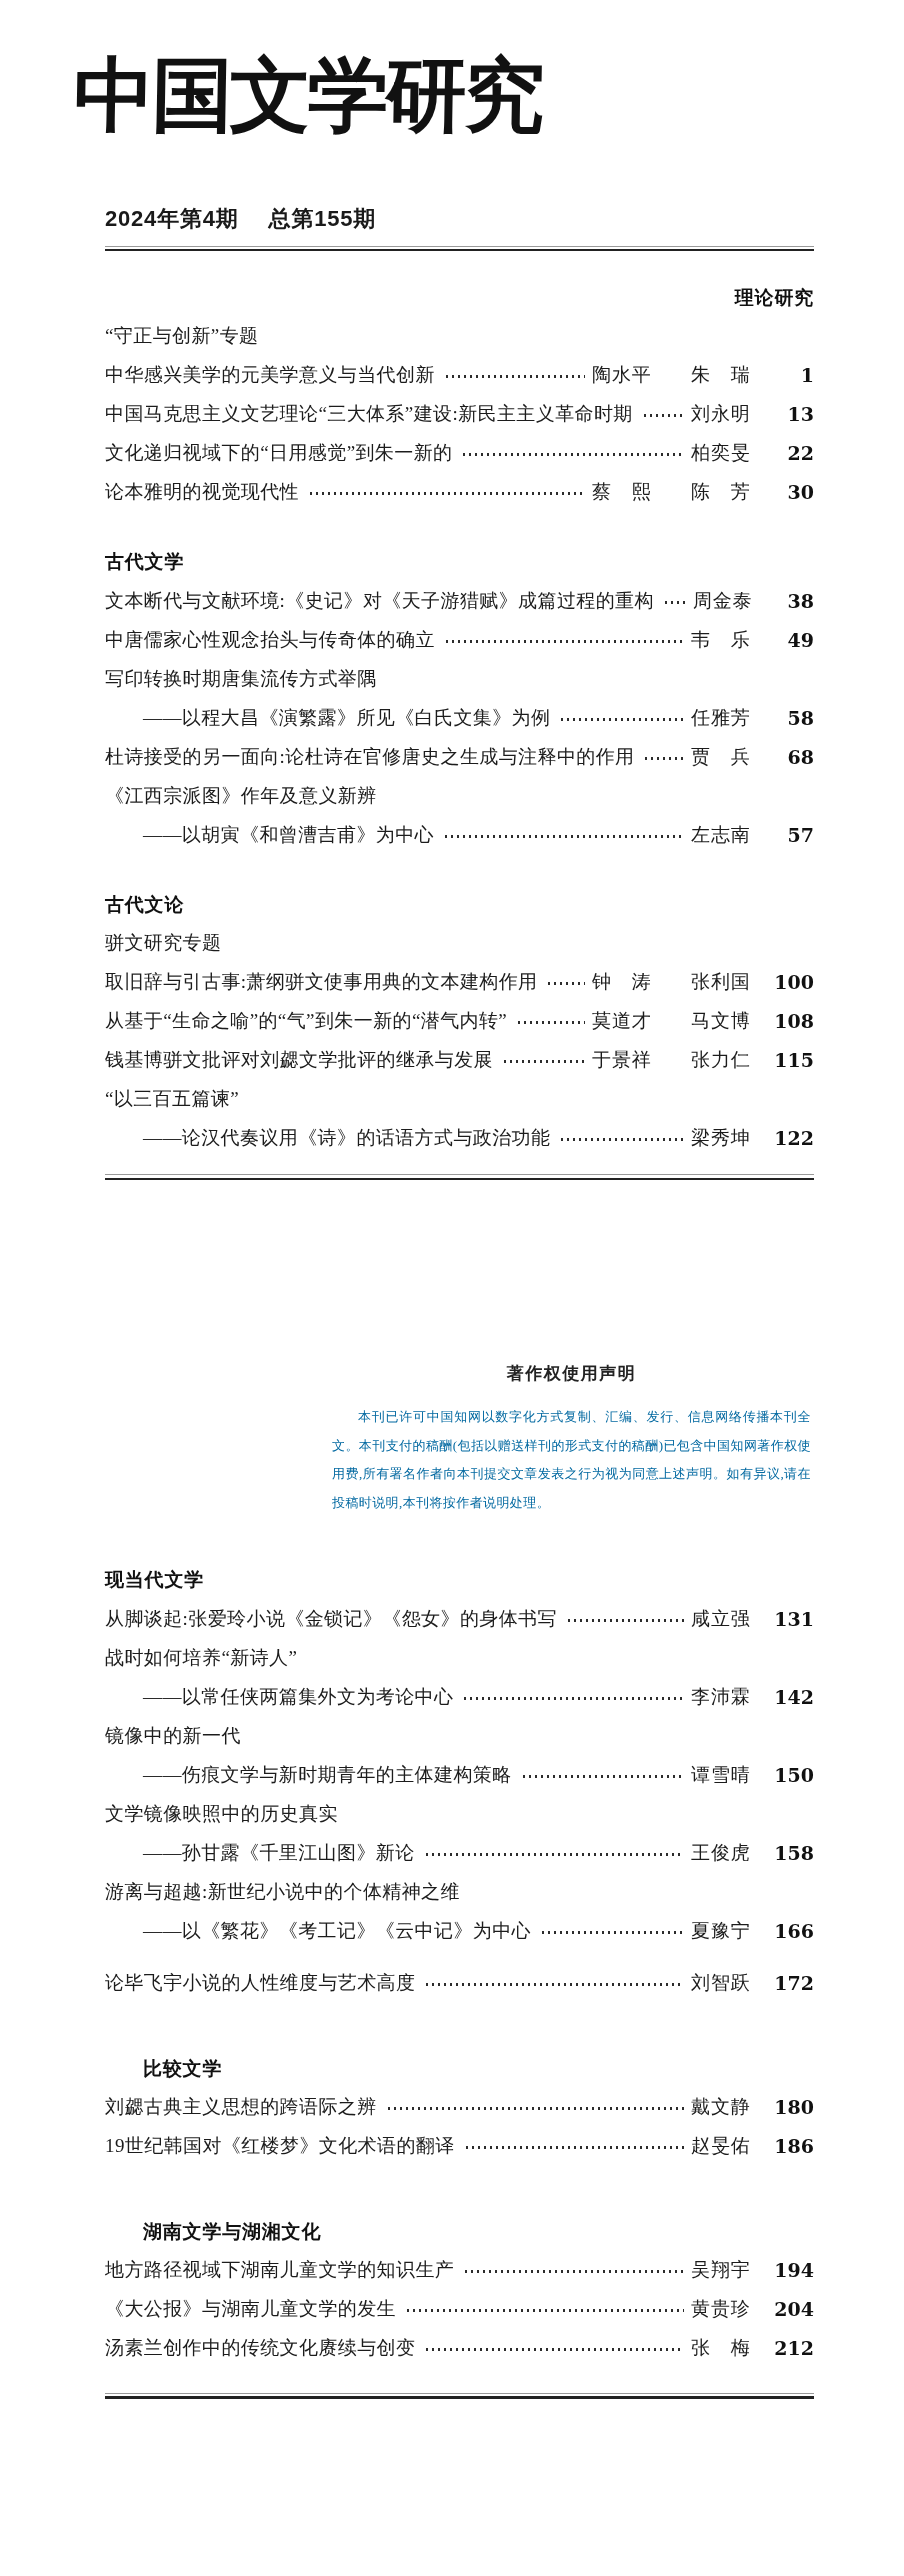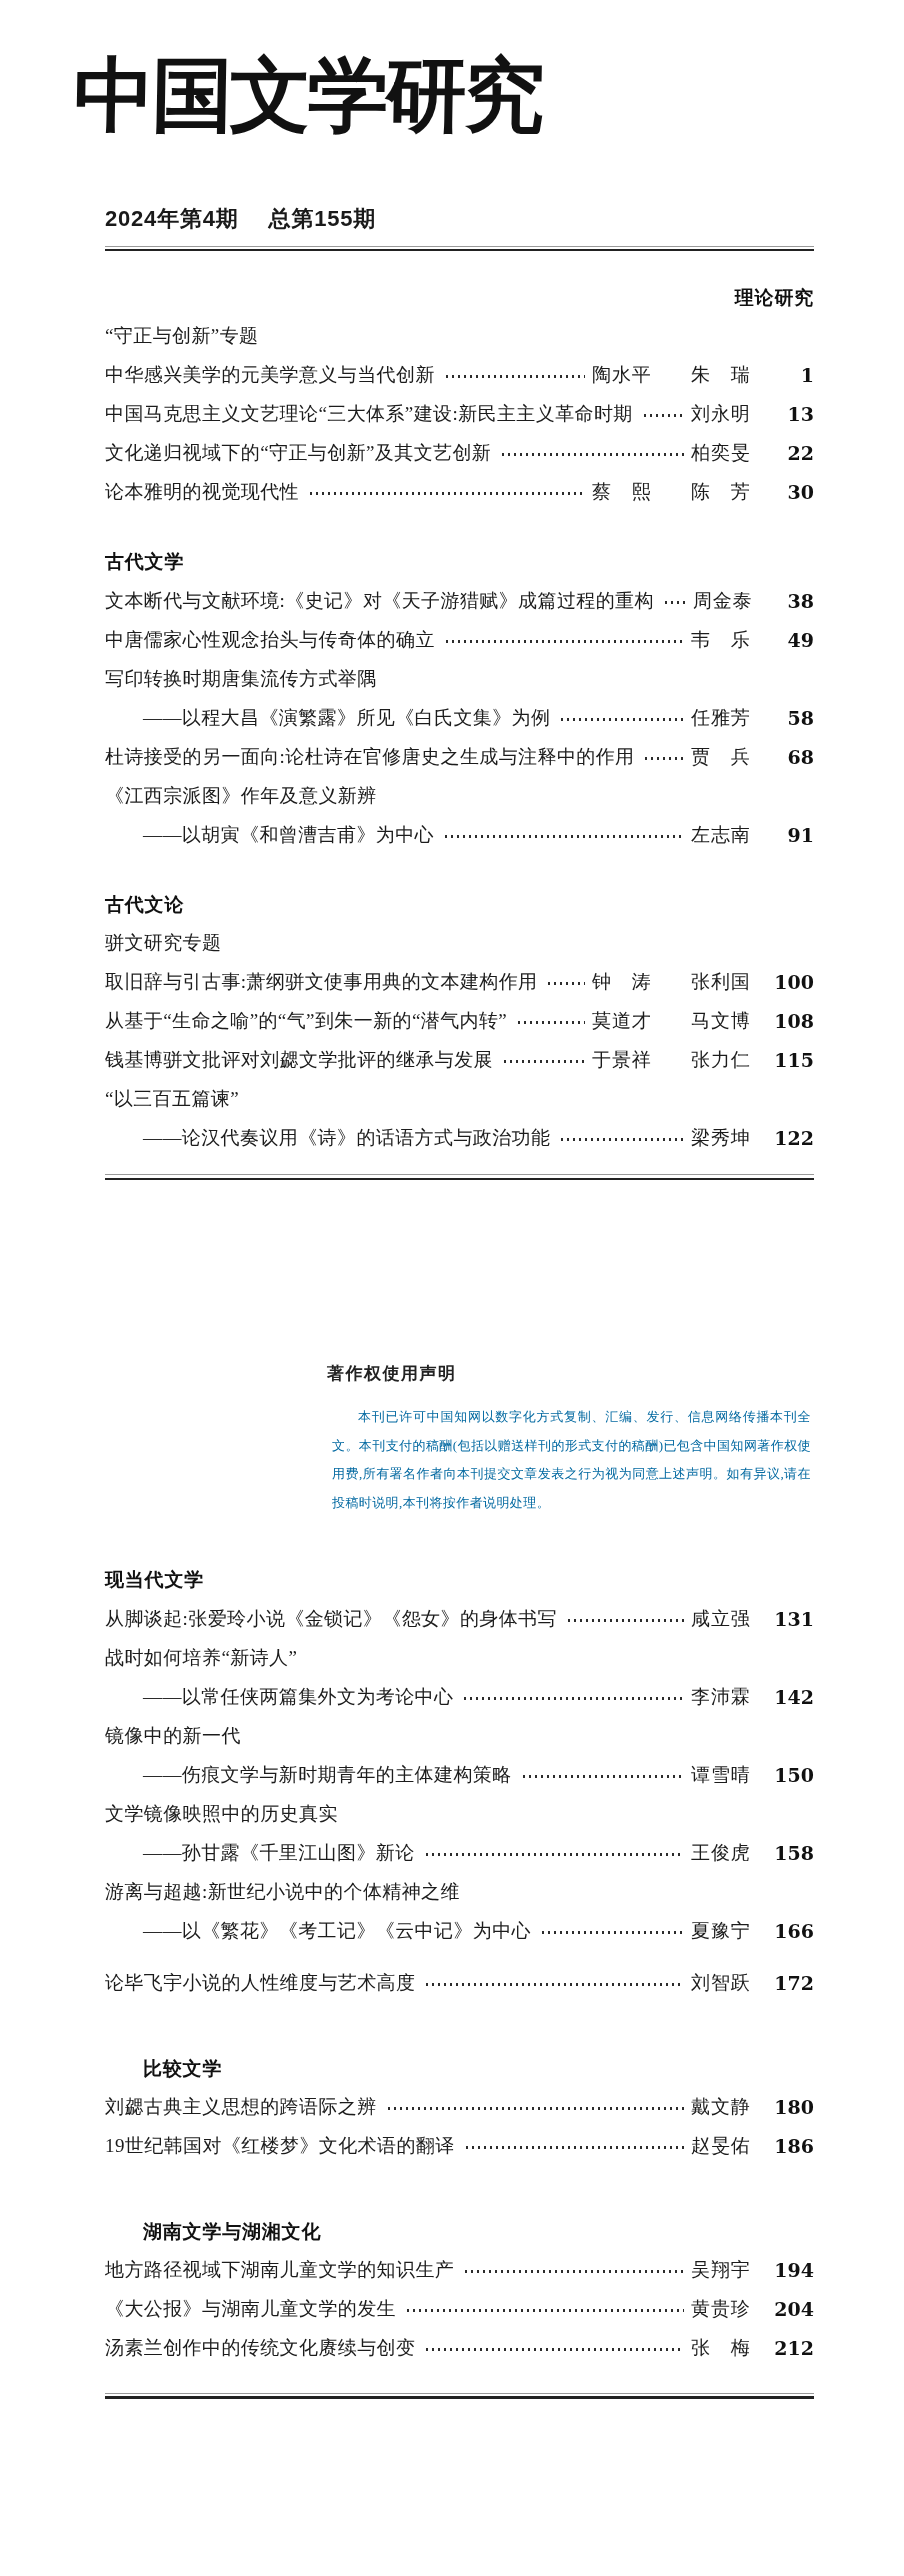--- a/index.html
+++ b/index.html
@@ -51,21 +51,21 @@
   .a{white-space:nowrap;text-align:center;letter-spacing:0.8px;}
   .p{
     width:44px;text-align:right;margin-left:19.5px;
     font-family:"DejaVu Serif","Liberation Serif",serif;
     font-weight:bold;font-size:19px;color:#111;
   }
 
   
   .copyright{margin:185px 0 0 222px;width:489px;}
   .cr-head{
-    text-align:left;height:22.5px;line-height:22.5px;margin-bottom:18px;
+    text-align:center;height:22.5px;line-height:22.5px;margin-bottom:18px;
     font-family:"Liberation Sans","DejaVu Sans",sans-serif;
     font-size:17px;font-weight:bold;color:#222;letter-spacing:1.5px;
   }
   .cr-body{
     margin:5px;font-size:13px;line-height:28.5px;text-indent:2em;
     text-align:justify;color:#0369a1;letter-spacing:0.4px;
   }
 </style>
 </head>
 <body>
@@ -90,21 +90,21 @@
           <span class="a">陶水平　　朱　瑞</span>
           <span class="p">1</span>
         </div>
       <div class="row">
           <span class="t">中国马克思主义文艺理论“三大体系”建设:新民主主义革命时期</span>
           <span class="leader"></span>
           <span class="a">刘永明</span>
           <span class="p">13</span>
         </div>
       <div class="row">
-          <span class="t">文化递归视域下的“守正与创新”及其文艺创新</span>
+          <span class="t">文化递归视域下的“日用感觉”到朱一新的</span>
           <span class="leader"></span>
           <span class="a">柏奕旻</span>
           <span class="p">22</span>
         </div>
       <div class="row">
           <span class="t">论本雅明的视觉现代性</span>
           <span class="leader"></span>
           <span class="a">蔡　熙　　陈　芳</span>
           <span class="p">30</span>
         </div>
@@ -139,21 +139,21 @@
           <span class="a">贾　兵</span>
           <span class="p">68</span>
         </div>
       <div class="row">
           <span class="t">《江西宗派图》作年及意义新辨</span>
         </div>
       <div class="row ind">
           <span class="t">——以胡寅《和曾漕吉甫》为中心</span>
           <span class="leader"></span>
           <span class="a">左志南</span>
-          <span class="p">91</span>
+          <span class="p">57</span>
         </div>
     </section>
 
     <section>
       <h2 class="sec">古代文论</h2>
       <div class="row">
           <span class="t">骈文研究专题</span>
         </div>
       <div class="row">
           <span class="t">取旧辞与引古事:萧纲骈文使事用典的文本建构作用</span>

